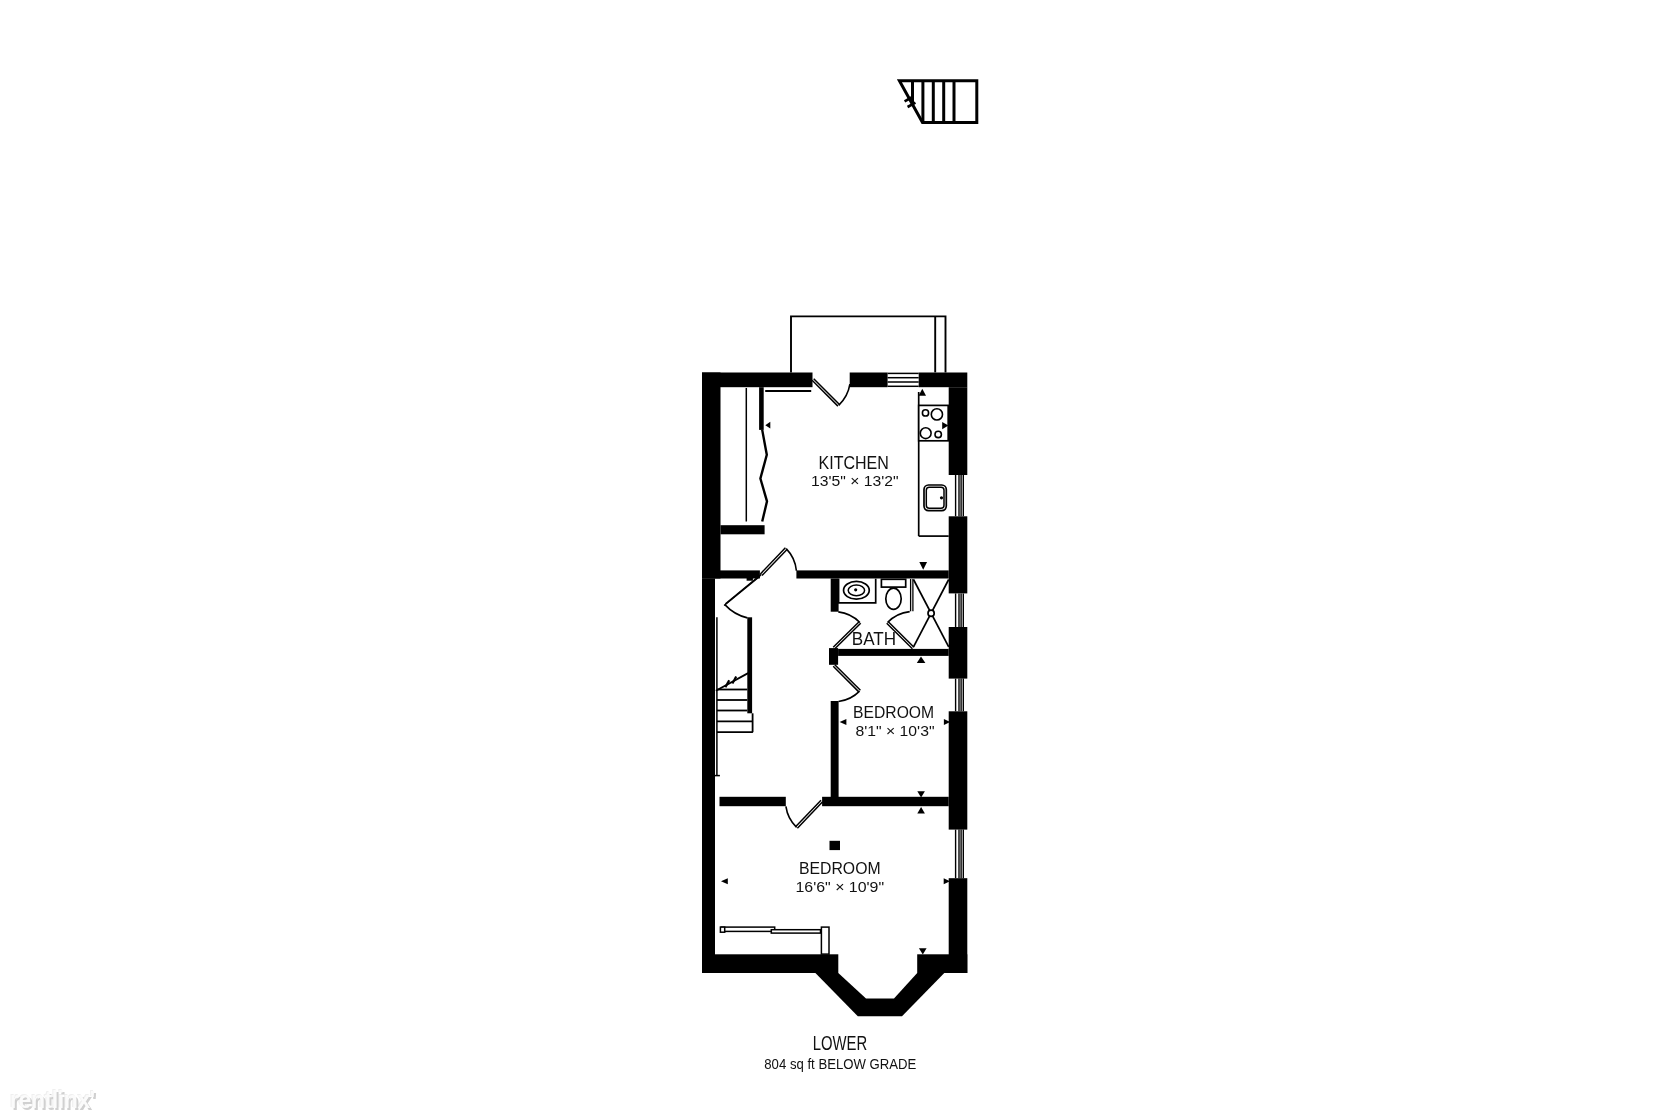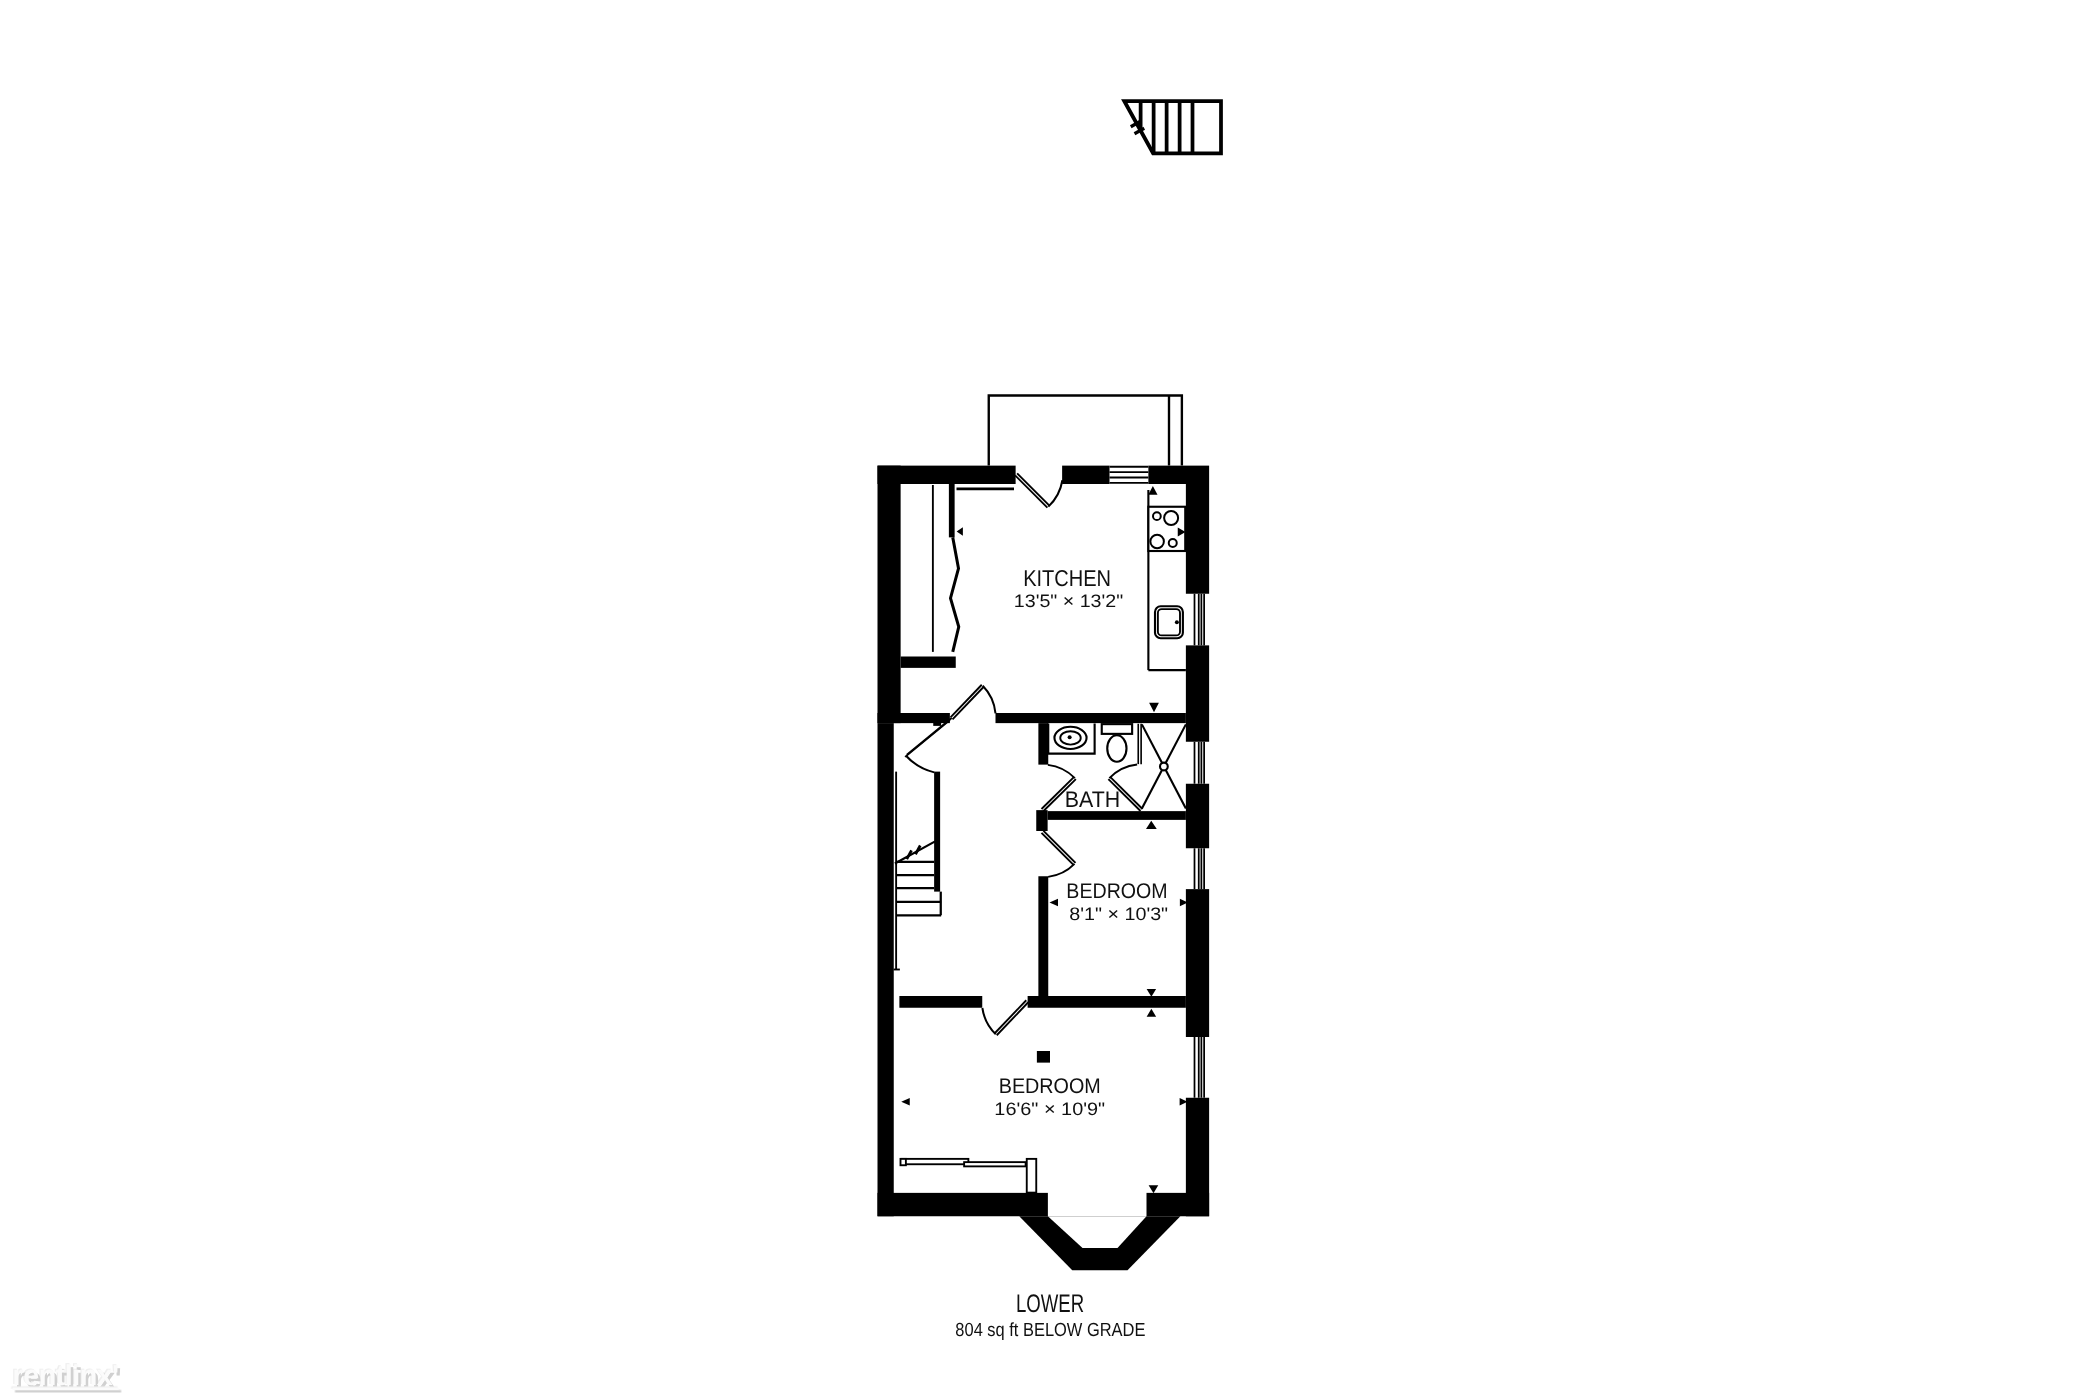--- a/index.html
+++ b/index.html
@@ -1,18 +1,18 @@
 <!DOCTYPE html>
 <html><head>
 <meta charset="utf-8">
 <style>
   html,body{margin:0;padding:0;background:#fff;width:1680px;height:1119px;overflow:hidden;}
   .wm{position:absolute;left:10px;top:1087px;font-family:"Liberation Sans",sans-serif;
       font-weight:bold;font-size:23px;color:#fbfbfb;letter-spacing:-0.4px;
-      text-shadow:2px 2px 0 #d0d0d0, -1px -1px 0 #efefef;text-decoration:underline;}
+      text-shadow:2px 2px 0 #d0d0d0, -1px -1px 0 #efefef;}
 </style>
 </head>
 <body>
 <svg width="1680" height="1119" viewBox="0 0 1680 1119" style="position:absolute;left:0;top:0">
 <rect x="0" y="0" width="1680" height="1119" fill="#ffffff"></rect>
 
 <g stroke="#000" fill="none" stroke-width="3.0" stroke-linejoin="miter">
   <path d="M899.4 80.8 H976.8 V122.6 H922.5 Z"></path>
   <path d="M912.5 80.8 V104.7"></path>
   <path d="M922.9 80.8 V122.6"></path>

